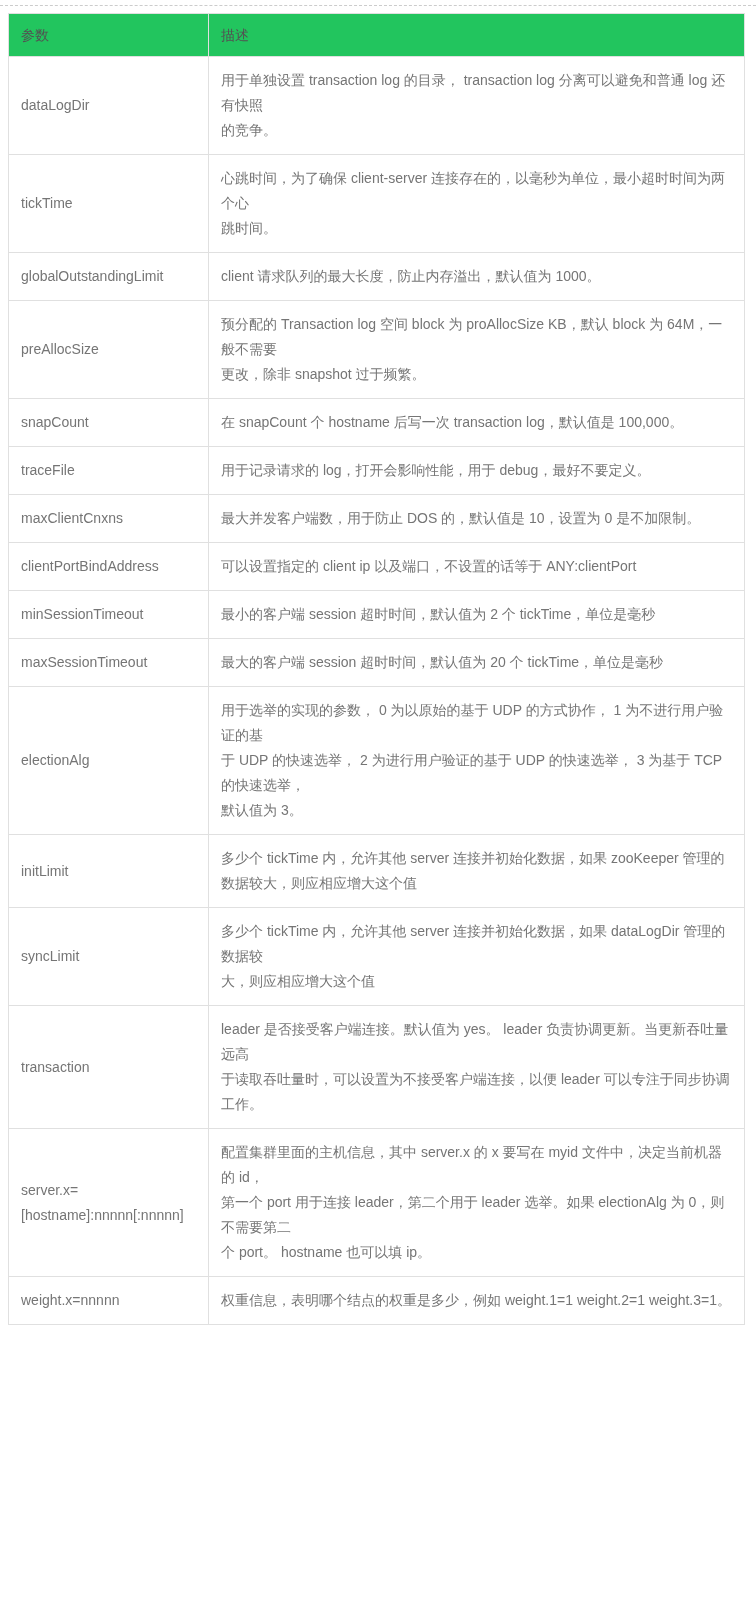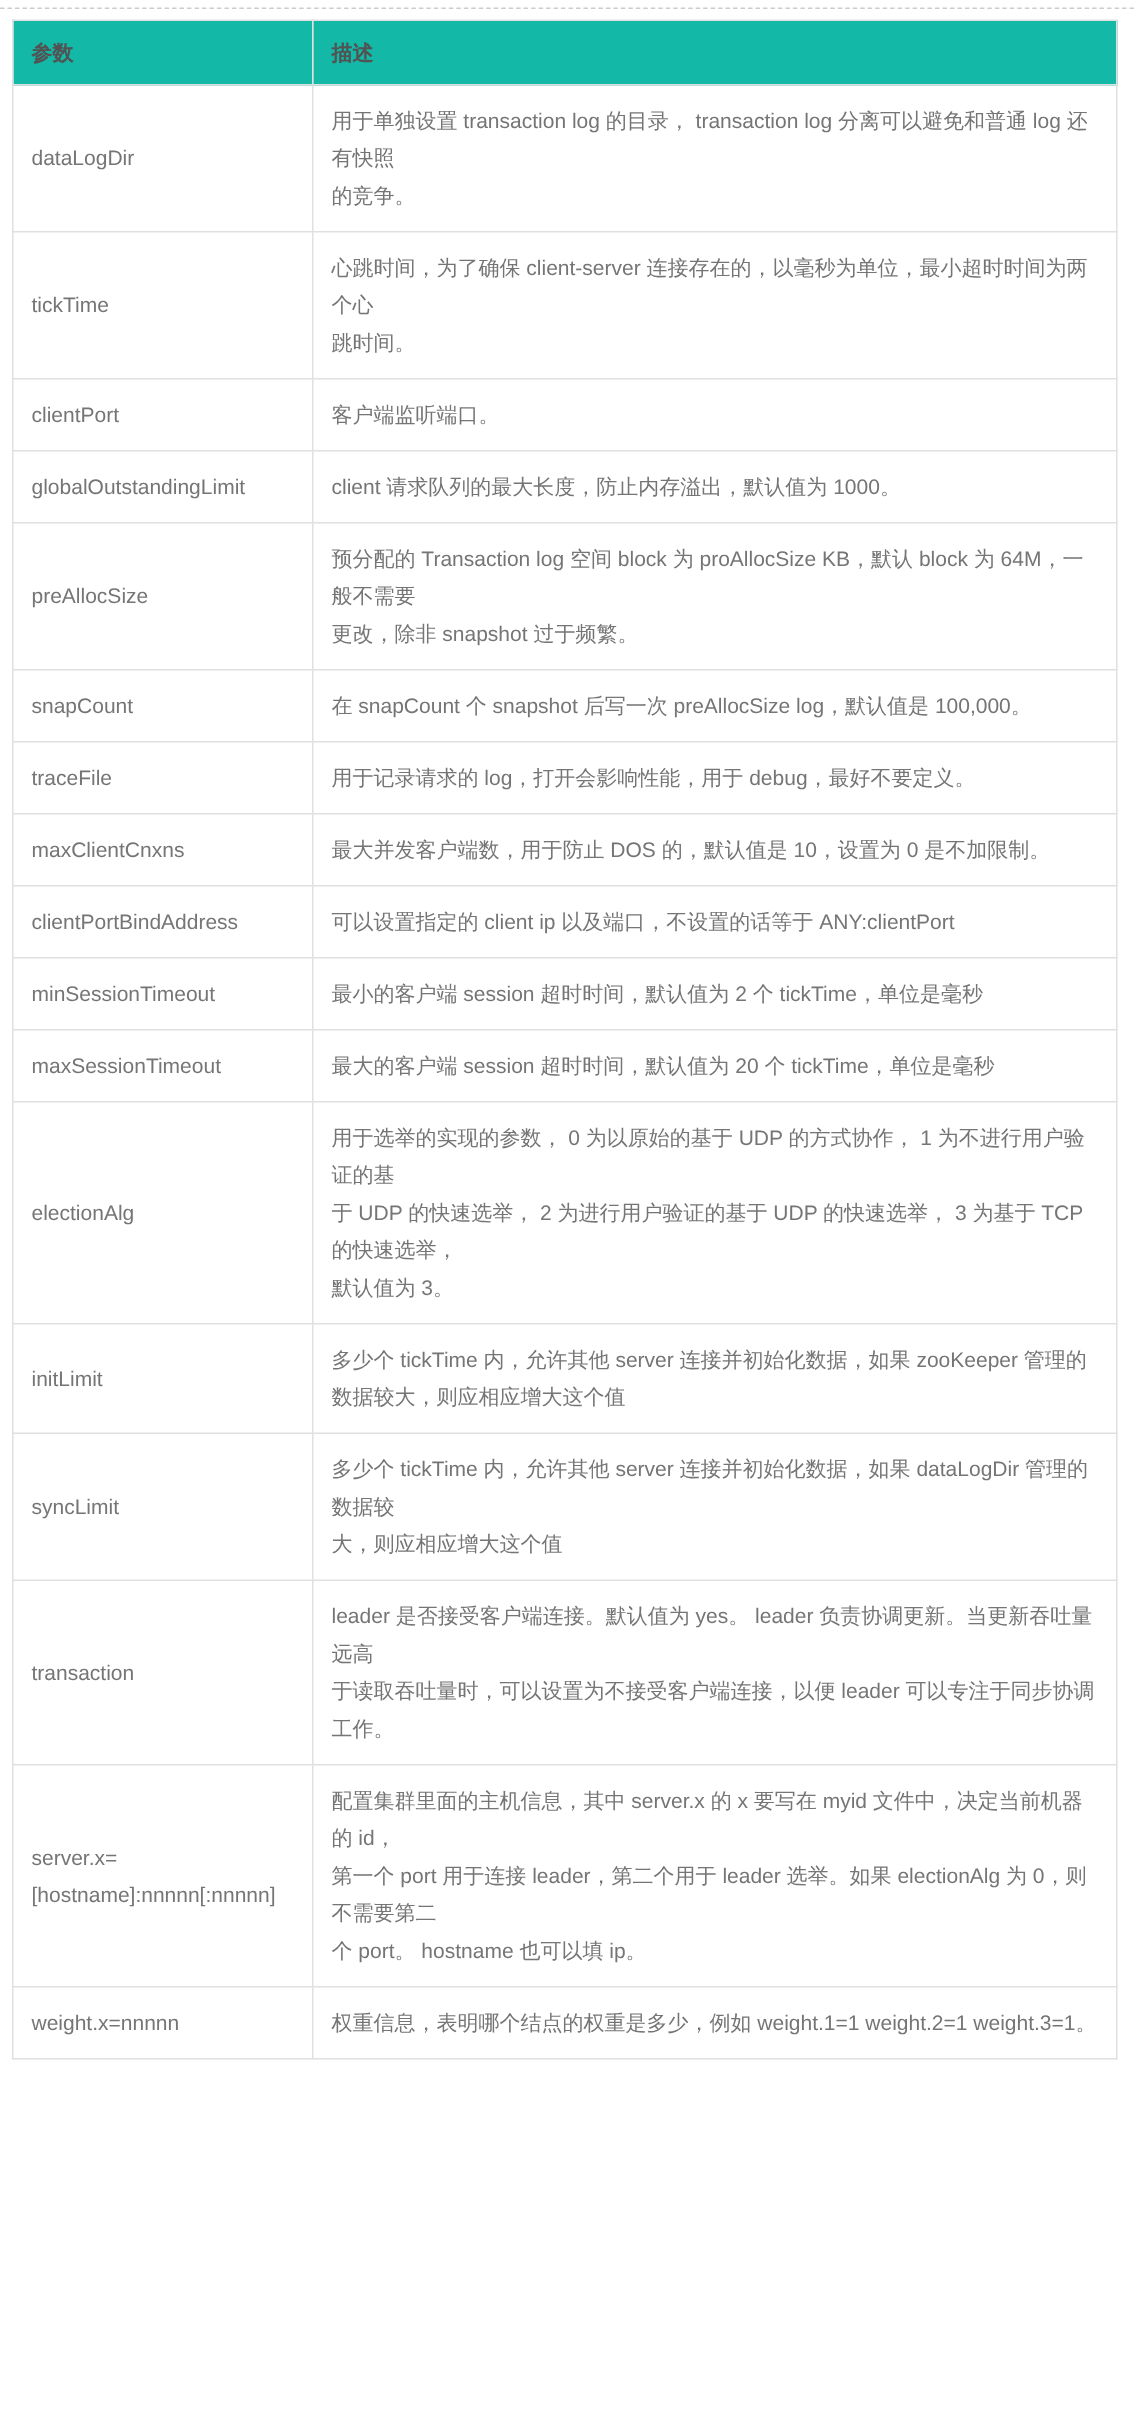--- a/index.html
+++ b/index.html
@@ -28,23 +28,23 @@
   table.config-table th,
   table.config-table td {
     border: 1px solid #e0e0e0;
     padding: 11px 12px;
     font-size: 14px;
     text-align: left;
     vertical-align: middle;
     word-wrap: break-word;
   }
   table.config-table th {
-    background: #14b8a6;
+    background: #22c55e;
     color: #525252;
-    font-weight: 700;
+    font-weight: 400;
     line-height: 20px;
   }
   table.config-table td {
     color: #757575;
     line-height: 25px;
     white-space: pre-line;
   }
 </style>
 </head>
 <body>
@@ -69,39 +69,35 @@
     <td>用于单独设置 transaction log 的目录， transaction log 分离可以避免和普通 log 还有快照
 的竞争。</td>
   </tr>
 
   <tr>
     <td>tickTime</td>
     <td>心跳时间，为了确保 client-server 连接存在的，以毫秒为单位，最小超时时间为两个心
 跳时间。</td>
   </tr>
 
-  <tr>
-    <td>clientPort</td>
-    <td>客户端监听端口。</td>
-  </tr>
 
   <tr>
     <td>globalOutstandingLimit</td>
     <td>client 请求队列的最大长度，防止内存溢出，默认值为 1000。</td>
   </tr>
 
   <tr>
     <td>preAllocSize</td>
     <td>预分配的 Transaction log 空间 block 为 proAllocSize KB，默认 block 为 64M，一般不需要
 更改，除非 snapshot 过于频繁。</td>
   </tr>
 
   <tr>
     <td>snapCount</td>
-    <td>在 snapCount 个 snapshot 后写一次 preAllocSize log，默认值是 100,000。</td>
+    <td>在 snapCount 个 hostname 后写一次 transaction log，默认值是 100,000。</td>
   </tr>
 
   <tr>
     <td>traceFile</td>
     <td>用于记录请求的 log，打开会影响性能，用于 debug，最好不要定义。</td>
   </tr>
 
   <tr>
     <td>maxClientCnxns</td>
     <td>最大并发客户端数，用于防止 DOS 的，默认值是 10，设置为 0 是不加限制。</td>

